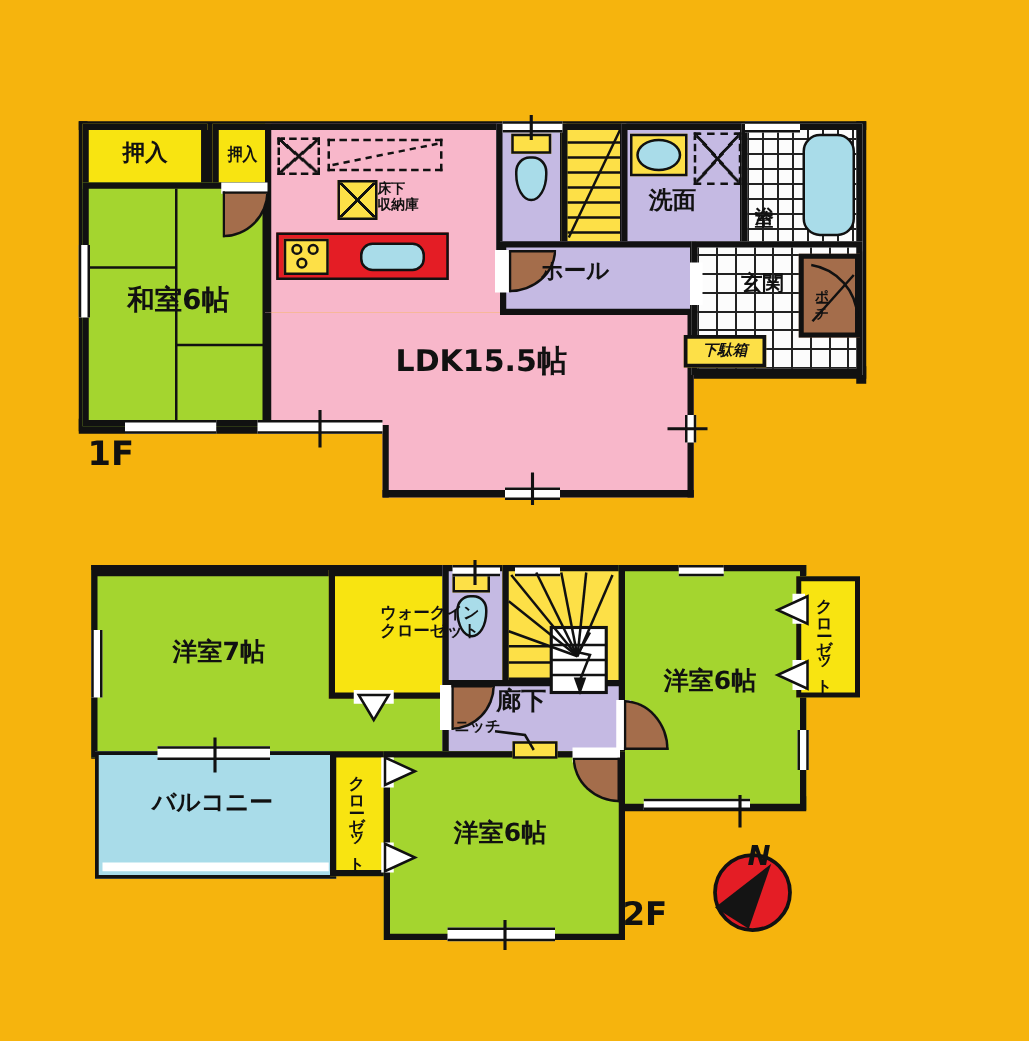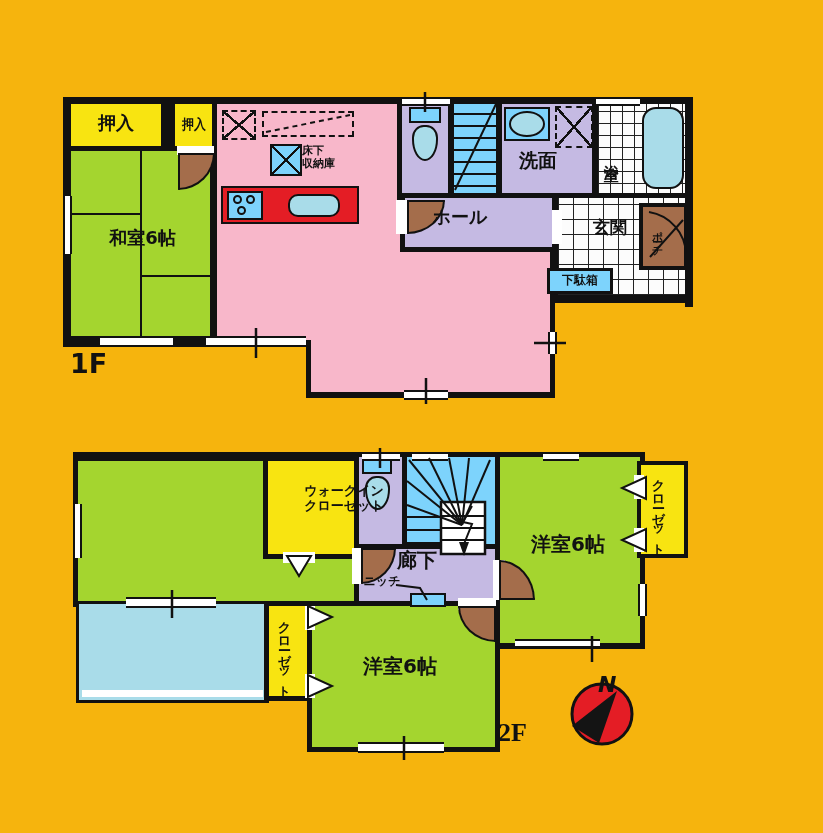--- a/index.html
+++ b/index.html
@@ -3,21 +3,21 @@
 <meta charset="utf-8">
 <style>
   html,body{margin:0;padding:0;}
   #canvas{position:relative;width:823px;height:833px;background:#F6B40D;overflow:hidden;
           font-family:"DejaVu Sans","Liberation Sans",sans-serif;}
   .wall{position:absolute;background:#111;}
   .room{position:absolute;border:5px solid #111;box-sizing:border-box;}
   .b4{border-width:4px;} .b3{border-width:3px;}
   .pink{background:#F8B7CA;} .green{background:#A4D52F;} .yellow{background:#F8E411;}
   .purple{background:#C5BAE3;} .blue{background:#A9DCE9;} .red{background:#E41D25;}
-  .brown{background:#A46D4B;} .white{background:#7dd3fc;}
+  .brown{background:#A46D4B;} .white{background:#fde047;font-style:italic;}
   .tile{background-image:repeating-linear-gradient(0deg,#222 0 1.5px,transparent 1.5px 15px),
         repeating-linear-gradient(90deg,#222 0 1.5px,transparent 1.5px 15px);background-color:#fcfcfc;}
   .tile2{background-image:repeating-linear-gradient(0deg,#222 0 1.5px,transparent 1.5px 12px),
         repeating-linear-gradient(90deg,#222 0 1.5px,transparent 1.5px 12px);background-color:#fcfcfc;}
   .xbox{background-image:
     linear-gradient(to top right,transparent calc(50% - 1.2px),#111 calc(50% - 1.2px) calc(50% + 1.2px),transparent calc(50% + 1.2px)),
     linear-gradient(to bottom right,transparent calc(50% - 1.2px),#111 calc(50% - 1.2px) calc(50% + 1.2px),transparent calc(50% + 1.2px));}
   .dash{border:2px dashed #111;box-sizing:border-box;position:absolute;}
   .lbl{position:absolute;color:#111;font-weight:bold;white-space:pre-line;text-align:center;line-height:1.15;}
   .vert{writing-mode:vertical-rl;letter-spacing:1px;}
@@ -89,21 +89,22 @@
   <div class="win winh" style="left:402px;top:97px;width:48px;height:9px;"></div>
   <div class="win winh" style="left:596px;top:97px;width:44px;height:9px;"></div>
   <div class="win winv" style="left:63px;top:196px;width:9px;height:58px;"></div>
   <div class="win winh" style="left:100px;top:336px;width:73px;height:11px;"></div>
   <div class="win winh" style="left:206px;top:336px;width:100px;height:11px;"></div>
   <div class="win winh" style="left:404px;top:390px;width:44px;height:10px;"></div>
   <div class="win winv" style="left:548px;top:332px;width:9px;height:22px;"></div>
 
   <div class="lbl" style="left:78px;top:113px;width:76px;font-size:18px;">押入</div>
   <div class="lbl" style="left:172px;top:116px;width:44px;font-size:14px;transform:scaleX(.85);">押入</div>
-  <div class="lbl" style="left:75px;top:228px;width:135px;font-size:18px;">和室6帖</div>
+  <div class="lbl" style="left:75px;top:228px;width:135px;font-size:22px;">和室6帖</div>
+  <div class="lbl" style="left:305px;top:276px;width:160px;font-size:24px;">LDK15.5帖</div>
   <div class="lbl" style="left:302px;top:145px;width:58px;font-size:11px;text-align:left;">床下
 収納庫</div>
   <div class="lbl" style="left:420px;top:207px;width:80px;font-size:18px;">ホール</div>
   <div class="lbl" style="left:508px;top:150px;width:60px;font-size:19px;">洗面</div>
   <div class="lbl vert" style="left:602px;top:122px;height:64px;font-size:15px;">浴室</div>
   <div class="lbl" style="left:580px;top:218px;width:60px;font-size:17px;">玄関</div>
   <div class="lbl vert" style="left:650px;top:210px;height:54px;font-size:11px;">ポーチ</div>
   <div class="lbl" style="left:70px;top:348px;width:60px;font-size:27px;text-align:left;">1F</div>
 
   <div class="wall" style="left:73px;top:452px;width:572px;height:8px;"></div>
@@ -140,29 +141,31 @@
 
   <div class="win winh" style="left:362px;top:452px;width:38px;height:9px;"></div>
   <div class="win winh" style="left:412px;top:452px;width:36px;height:9px;"></div>
   <div class="win winh" style="left:543px;top:452px;width:36px;height:9px;"></div>
   <div class="win winv" style="left:638px;top:584px;width:9px;height:32px;"></div>
   <div class="win winv" style="left:73px;top:504px;width:9px;height:54px;"></div>
   <div class="win winh" style="left:126px;top:597px;width:90px;height:11px;"></div>
   <div class="win winh" style="left:358px;top:742px;width:86px;height:11px;"></div>
   <div class="win winh" style="left:515px;top:639px;width:85px;height:9px;"></div>
 
+  <div class="lbl" style="left:105px;top:510px;width:140px;font-size:20px;">洋室7帖</div>
   <div class="lbl" style="left:266px;top:484px;width:90px;font-size:13px;margin-left:33px;">ウォークイン
 クローゼット</div>
   <div class="lbl" style="left:503px;top:533px;width:130px;font-size:20px;">洋室6帖</div>
   <div class="lbl vert" style="left:650px;top:468px;height:84px;font-size:13px;">クローゼット</div>
   <div class="lbl" style="left:382px;top:549px;width:70px;font-size:20px;">廊下</div>
   <div class="lbl" style="left:358px;top:575px;width:48px;font-size:12px;">ニッチ</div>
+  <div class="lbl" style="left:100px;top:632px;width:140px;font-size:19px;">バルコニー</div>
   <div class="lbl vert" style="left:276px;top:610px;height:84px;font-size:13px;">クローゼット</div>
   <div class="lbl" style="left:335px;top:655px;width:130px;font-size:20px;">洋室6帖</div>
-  <div class="lbl" style="left:498px;top:718px;width:60px;font-size:26px;text-align:left;font-family:Liberation Serif, serif;">2F</div>
+  <div class="lbl" style="left:498px;top:718px;width:60px;font-size:26px;text-align:left;">2F</div>
 
   <svg class="overlay" width="823" height="833" viewBox="0 0 823 833">
     <g stroke="#111" stroke-width="2" fill="none">
 
       <line x1="454" y1="114" x2="496" y2="114"></line>
         <line x1="454" y1="126" x2="496" y2="126"></line>
       <line x1="454" y1="138" x2="496" y2="138"></line>
         <line x1="454" y1="150" x2="496" y2="150"></line>
       <line x1="454" y1="162" x2="496" y2="162"></line>
         <line x1="454" y1="174" x2="496" y2="174"></line>

